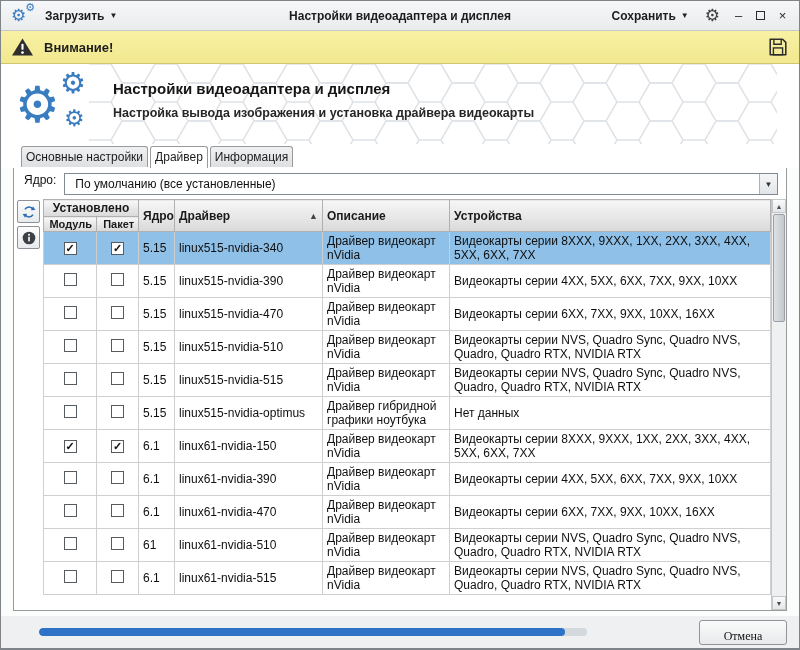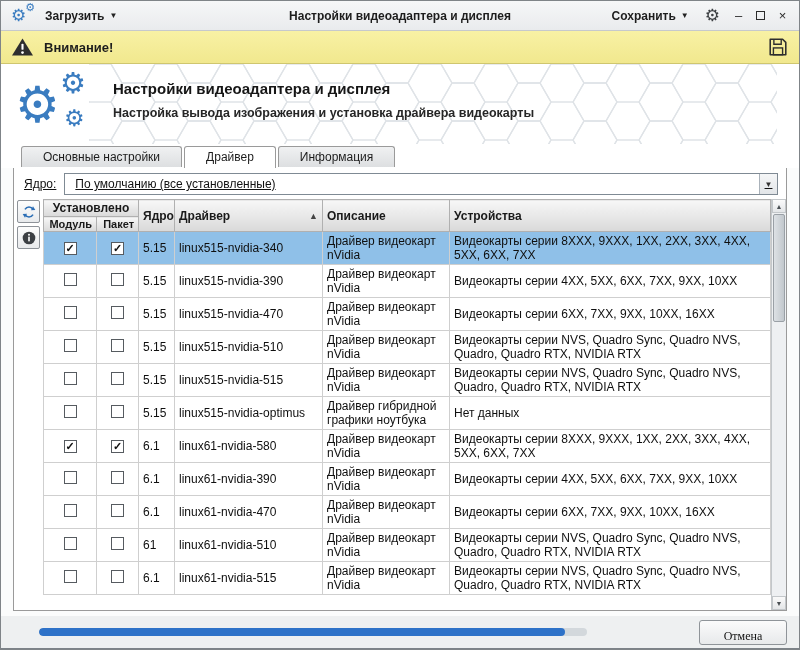--- a/index.html
+++ b/index.html
@@ -42,28 +42,28 @@
   .logo .g1 { font-size: 50px; left: 0; top: 14px; }
   .logo .g2 { font-size: 29px; left: 45px; top: 3px; }
   .logo .g3 { font-size: 23px; left: 49px; top: 41px; }
   .headings { position: absolute; left: 112px; top: 16px; }
   .headings .h-title { font-size: 15px; font-weight: bold; color: #161616; margin-bottom: 9px; }
   .headings .h-sub { font-size: 12.5px; font-weight: bold; color: #262626; }
 
   
   .tabs { height: 24px; flex: 0 0 24px; display: flex; align-items: flex-end; padding-left: 20px;
           gap: 2px; background: #fff; position: relative; z-index: 2; margin-bottom: -1px; }
-  .tab { font-size: 12px; color: #1d1d1d; padding: 3px 21px; border: 1px solid #9a9a9a; border-bottom: none;
+  .tab { font-size: 12px; color: #1d1d1d; padding: 3px 4px; border: 1px solid #9a9a9a; border-bottom: none;
          border-radius: 3px 3px 0 0; background: linear-gradient(#f0f1f2,#dddfe1); cursor: pointer; margin-bottom: 1px; }
   .tab.active { background: #fff; margin-bottom: 0; padding-bottom: 4px; }
 
   
   .panel { margin: 0 12px; height: 444px; flex: 0 0 444px; border: 1px solid #9a9a9a; background: #fff;
            display: flex; flex-direction: column; overflow: hidden; }
-  .kernel-row { display: flex; align-items: center; gap: 8px; padding: 5px 8px 4px 10px; font-size: 12px; color: #111; text-decoration: underline; }
+  .kernel-row { display: flex; align-items: flex-start; gap: 8px; padding: 5px 8px 4px 10px; font-size: 12px; color: #111; }
   .select { flex: 1; height: 22px; border: 1px solid #7f8a94; background: #fff; display: flex;
             align-items: center; font-size: 12px; padding-left: 10px; cursor: pointer; color: #111; }
   .sel-arrow { margin-left: auto; width: 18px; height: 100%; border-left: 1px solid #aab2ba;
                display: flex; align-items: center; justify-content: center; font-size: 8px; color: #333;
                background: linear-gradient(#f5f6f7,#e2e5e8); }
 
   .table-zone { flex: 1; display: flex; overflow: hidden; padding-left: 3px; }
   .side-toolbar { width: 26px; flex: 0 0 26px; display: flex; flex-direction: column; gap: 3px; padding-top: 1px; }
   .tool-btn { width: 23px; height: 23px; border: 1px solid #8d9298; border-radius: 2px;
               background: linear-gradient(#fdfdfd,#e8eaec); display: flex; align-items: center;
@@ -295,21 +295,21 @@
     <td>5.15</td>
     <td>linux515-nvidia-optimus</td>
     <td>Драйвер гибридной графики ноутбука</td>
     <td>Нет данных</td>
   </tr>
 
   <tr>
     <td class="cb-cell"><span class="checkbox checked">✓</span></td>
     <td class="cb-cell"><span class="checkbox checked">✓</span></td>
     <td>6.1</td>
-    <td>linux61-nvidia-580</td>
+    <td>linux61-nvidia-150</td>
     <td>Драйвер видеокарт nVidia</td>
     <td>Видеокарты серии 8XXX, 9XXX, 1XX, 2XX, 3XX, 4XX, 5XX, 6XX, 7XX</td>
   </tr>
 
   <tr>
     <td class="cb-cell"><span class="checkbox"></span></td>
     <td class="cb-cell"><span class="checkbox"></span></td>
     <td>6.1</td>
     <td>linux61-nvidia-390</td>
     <td>Драйвер видеокарт nVidia</td>

